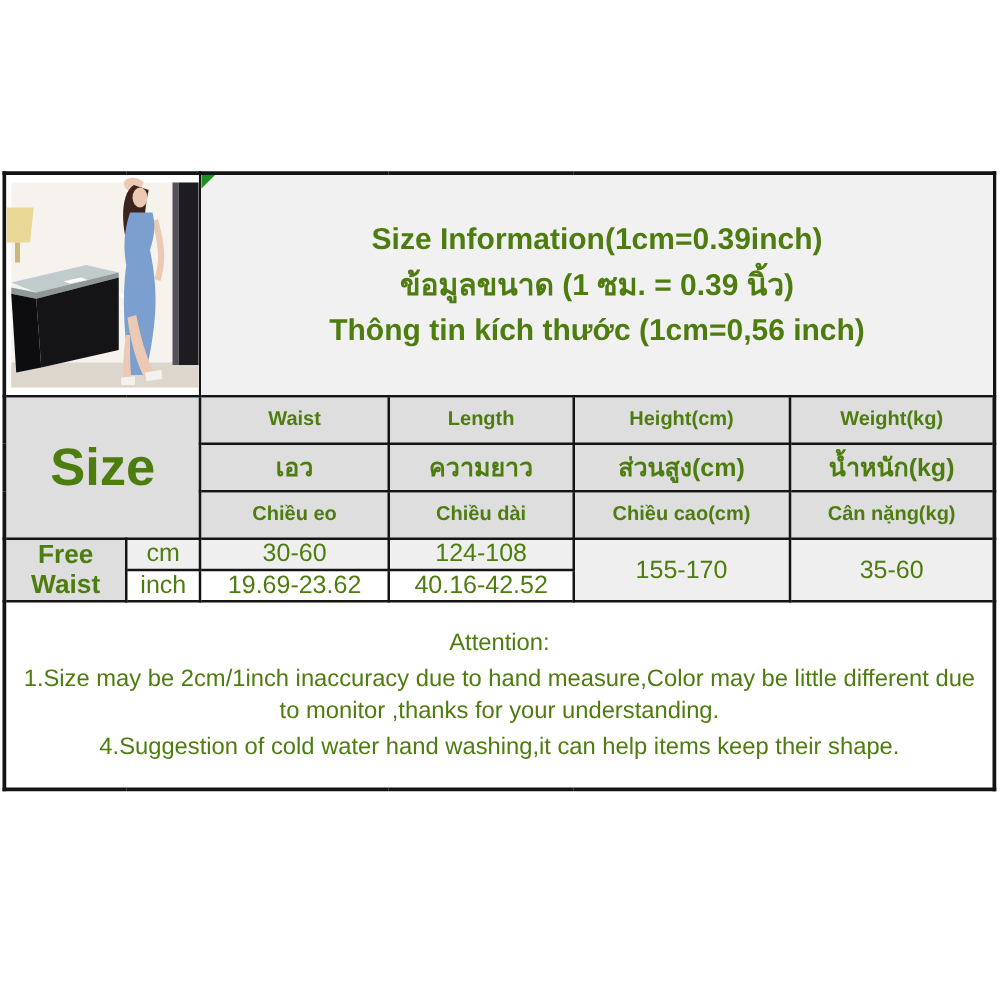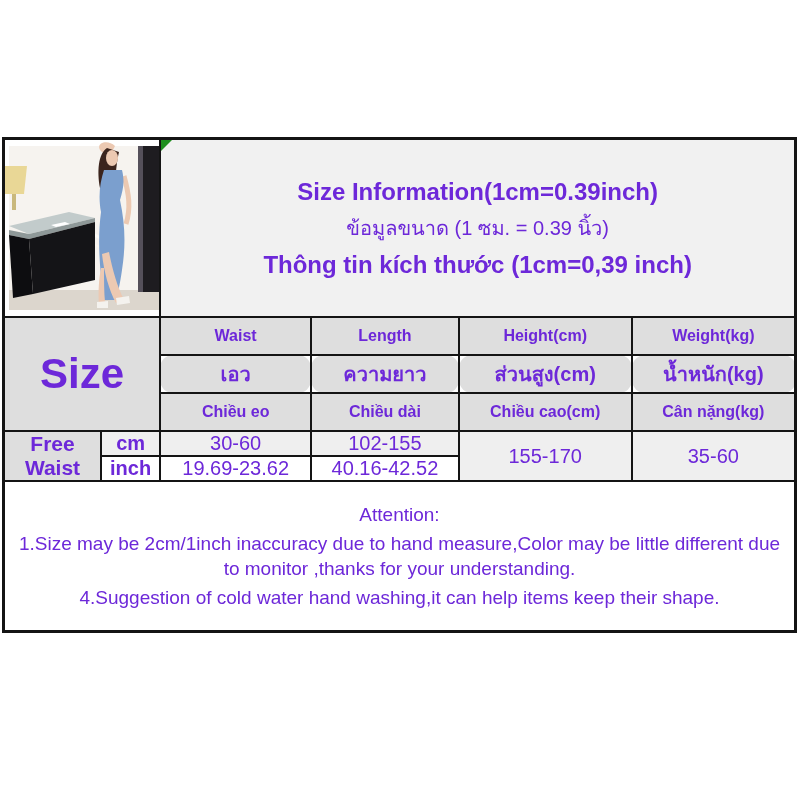--- a/index.html
+++ b/index.html
@@ -1,21 +1,21 @@
 <!DOCTYPE html>
 <html><head>
 <meta charset="utf-8">
 <style>
   html,body{margin:0;padding:0;background:#ffffff;}
   .page{
     position:relative;
     width:800px;height:800px;
     background:#ffffff;
     font-family:"Liberation Sans","DejaVu Sans",sans-serif;
-    color:#6d28d9;
+    color:#4d7c0f;
     overflow:hidden;
   }
   table.sheet{
     position:absolute;
     top:137px;left:2px;
     width:795px;
     border-collapse:collapse;
     table-layout:fixed;
     border:3px solid #141414;
     background:#ffffff;
@@ -37,49 +37,49 @@
   td.title-cell{
     position:relative;
     background:#f1f1f1;
     text-align:center;
     vertical-align:middle;
   }
   .title-line-en,.title-line-vi{
     font-size:24px;font-weight:bold;line-height:36px;letter-spacing:0;
   }
   .title-line-th{
-    font-size:20px;font-weight:normal;line-height:37px;
+    font-size:24px;font-weight:bold;line-height:37px;
   }
   .corner-marker{
     position:absolute;top:0;left:0;
     width:0;height:0;
     border-top:11px solid #1f8f1f;
     border-right:11px solid transparent;
   }
   
   td.size-cell{
     background:#dedede;
     font-size:42px;
     font-weight:bold;
   }
   th.hdr{
     background:#dedede;
     font-weight:bold;
     font-size:16px;
     height:36px;
   }
-  th.hdr-th{font-size:20px;border-radius:13px;}
+  th.hdr-th{font-size:20px;}
   
   td.freesize-cell{
     background:#dedede;
     font-size:21px;font-weight:bold;
     height:35px;
   }
   td.unit-cell{
-    font-size:20px;font-weight:bold;
+    font-size:20px;font-weight:normal;
   }
   td.val{
     font-size:20px;font-weight:400;
   }
   .bg-gray{background:#efefef;}
   .bg-white{background:#ffffff;}
   
   td.attention-cell{
     background:#ffffff;
     text-align:left;
@@ -138,21 +138,21 @@
             <path d="M104 112 C 107 128 112 146 119 160 L 111 163 C 104 150 99 132 97 114 Z" fill="#ecc9b2"></path>
             <path d="M99 128 C 99 140 99 152 100 162 L 94 164 C 93 152 94 138 96 128 Z" fill="#ecc9b2"></path>
             <polygon points="111,158 124,156 125,163 112,165" fill="#f4f2ee"></polygon>
             <polygon points="92,162 103,161 103,168 92,168" fill="#f4f2ee"></polygon>
           </svg>
         </td>
         <td class="title-cell" colspan="4">
           <span class="corner-marker"></span>
           <div class="title-line-en">Size Information(1cm=0.39inch)</div>
           <div class="title-line-th">ข้อมูลขนาด (1 ซม. = 0.39 นิ้ว)</div>
-          <div class="title-line-vi">Thông tin kích thước (1cm=0,39 inch)</div>
+          <div class="title-line-vi">Thông tin kích thước (1cm=0,56 inch)</div>
         </td>
       </tr>
 
       <tr>
         <td class="size-cell" colspan="2" rowspan="3">Size</td>
         <th class="hdr">Waist</th>
         <th class="hdr">Length</th>
         <th class="hdr">Height(cm)</th>
         <th class="hdr">Weight(kg)</th>
       </tr>
@@ -168,21 +168,21 @@
         <th class="hdr">Chiều eo</th>
         <th class="hdr">Chiều dài</th>
         <th class="hdr">Chiều cao(cm)</th>
         <th class="hdr">Cân nặng(kg)</th>
       </tr>
 
       <tr>
         <td class="freesize-cell" rowspan="2">Free Waist</td>
         <td class="unit-cell bg-gray">cm</td>
         <td class="val bg-gray">30-60</td>
-        <td class="val bg-gray">102-155</td>
+        <td class="val bg-gray">124-108</td>
         <td class="val bg-gray" rowspan="2">155-170</td>
         <td class="val bg-gray" rowspan="2">35-60</td>
       </tr>
 
       <tr>
         <td class="unit-cell bg-white">inch</td>
         <td class="val bg-white">19.69-23.62</td>
         <td class="val bg-white">40.16-42.52</td>
       </tr>
 

